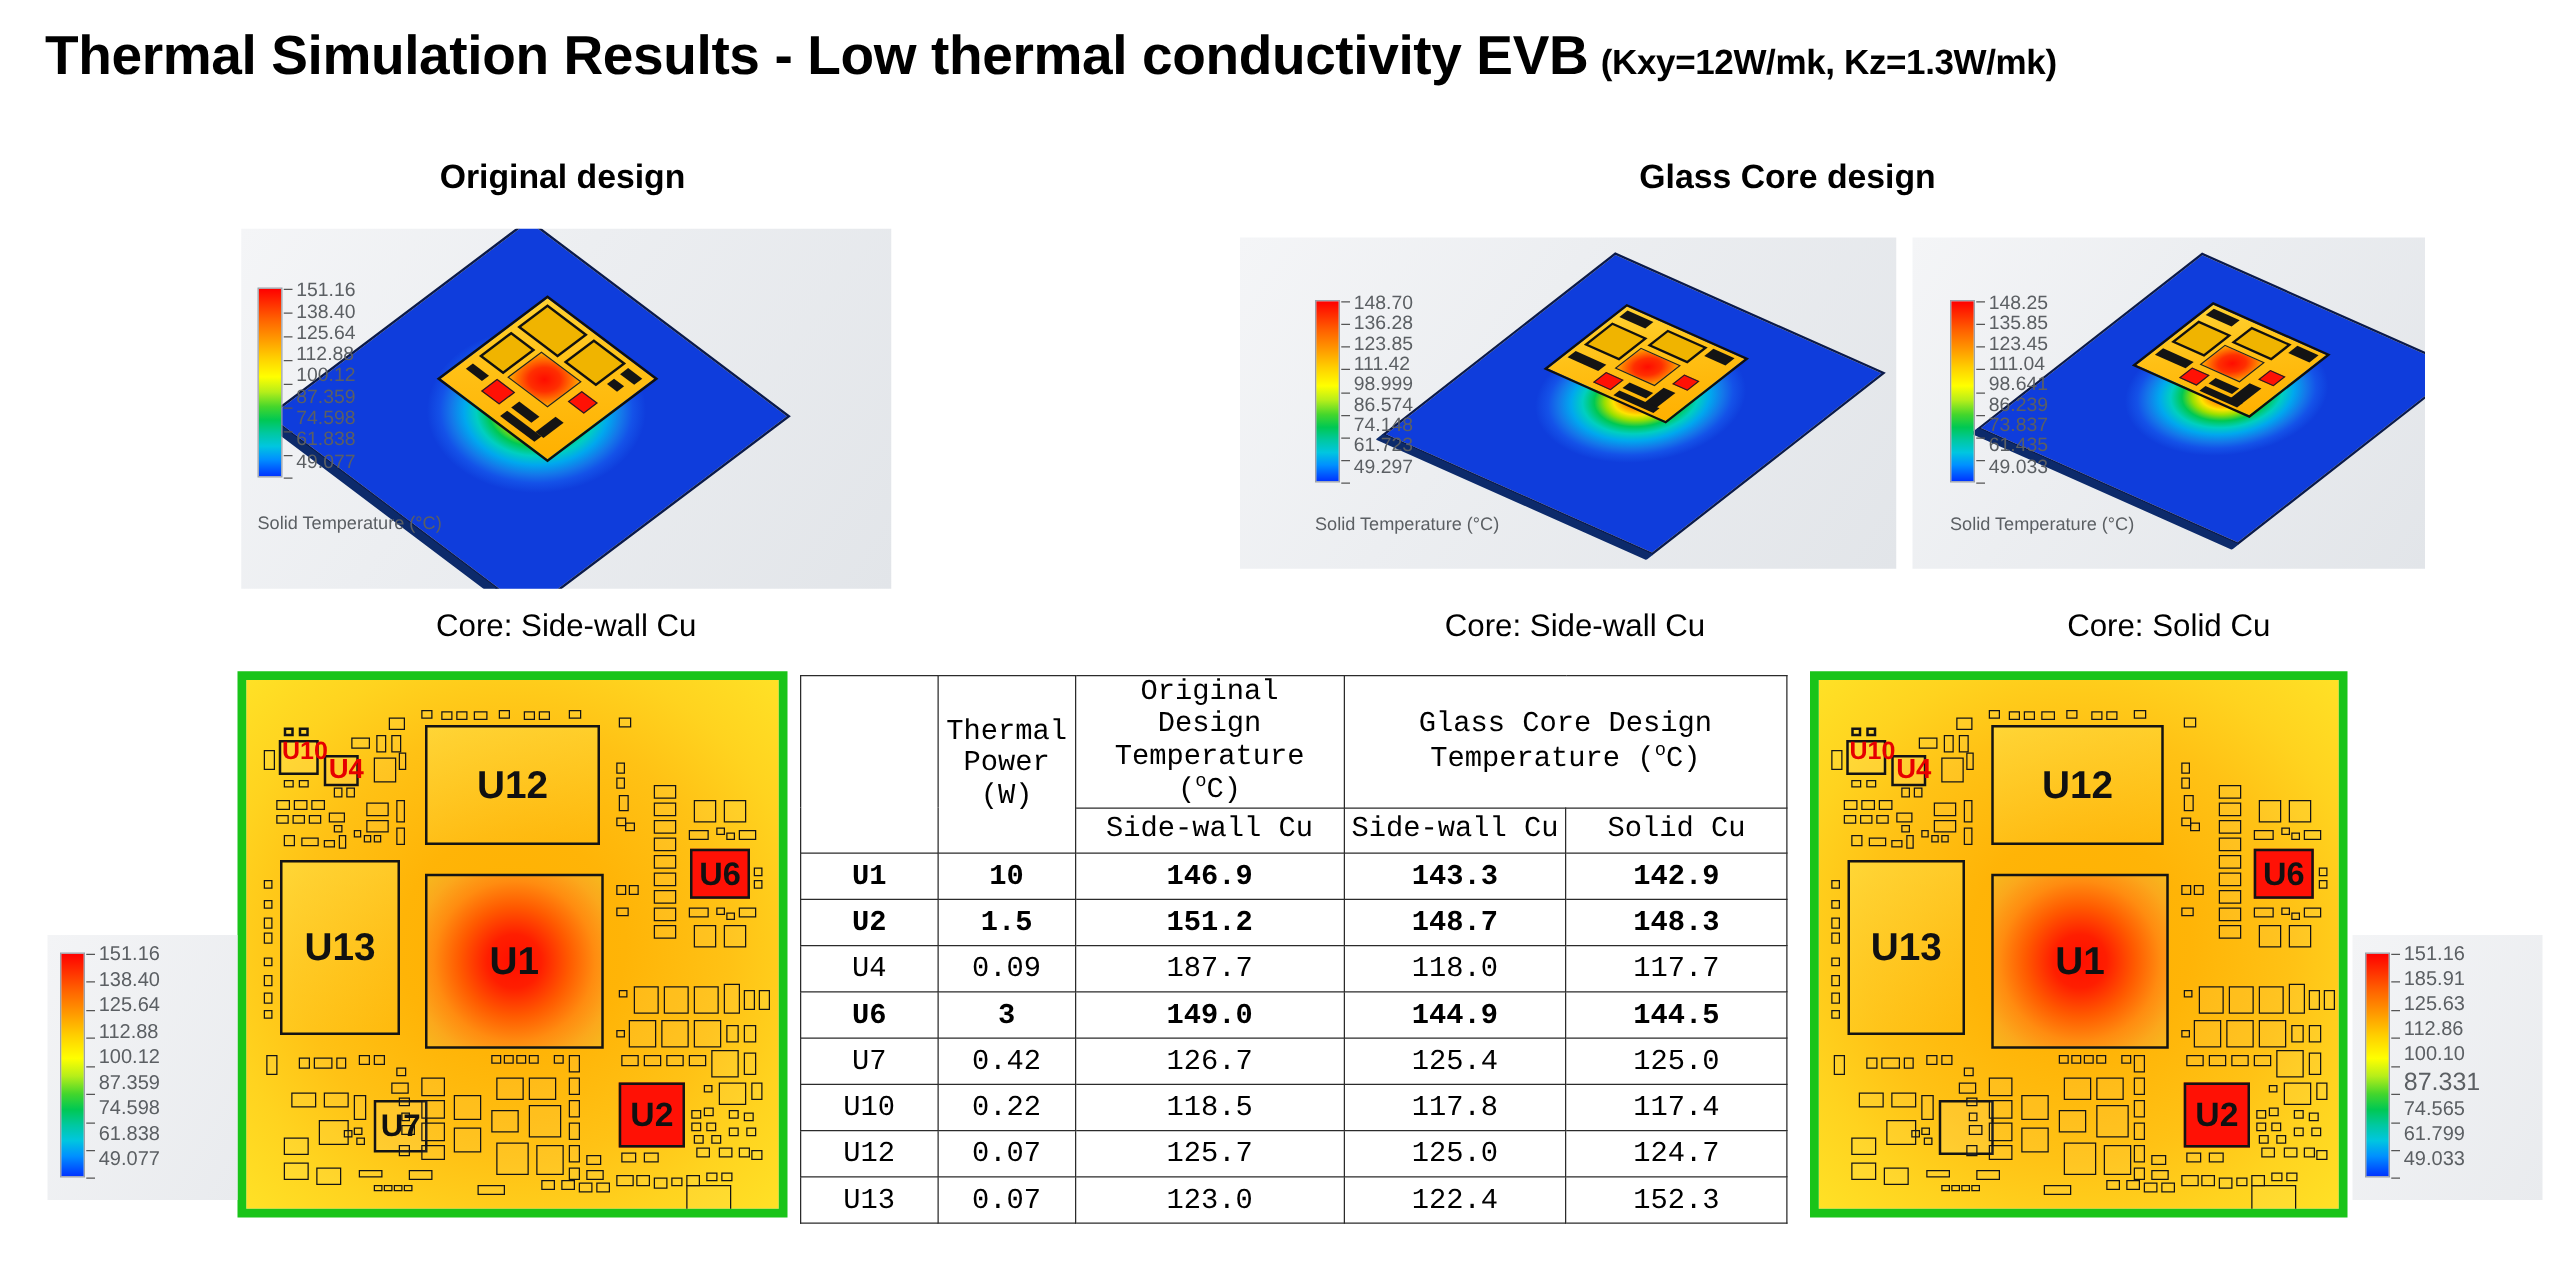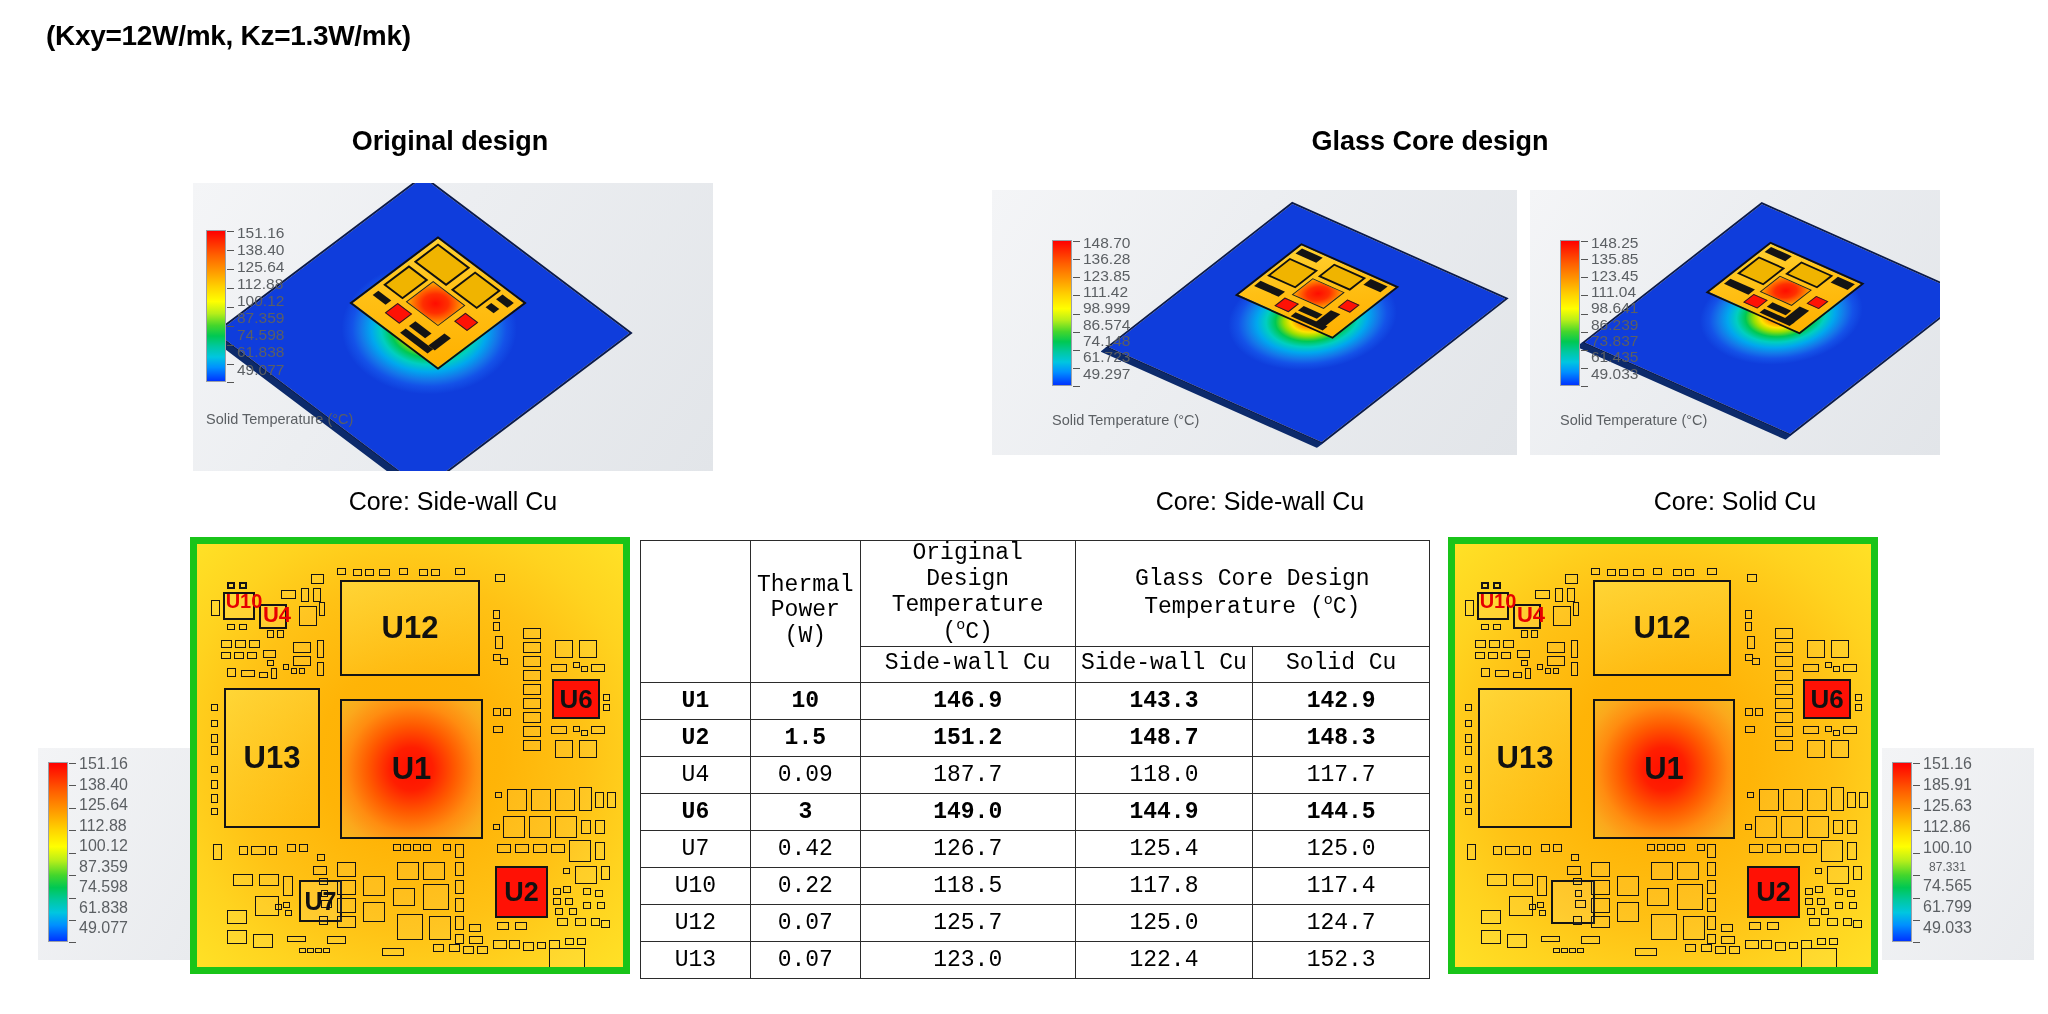--- a/index.html
+++ b/index.html
@@ -110,20 +110,21 @@
     background:radial-gradient(circle at 50% 50%, #ff0f00 0%, #ff1e00 22%, #ff5a00 45%, #ff8c10 66%, #fba81c 84%, #f6b81e 100%);}
   .red-blk{position:absolute;background:#ff1105;border:2.4px solid #141414;box-sizing:border-box;}
   .lab{position:absolute;font-weight:bold;color:#111;display:flex;align-items:center;justify-content:center;}
   .lab-red{color:#e60000;}
   .mini-cbar-wrap{position:absolute;background:linear-gradient(120deg,#f3f4f6,#e9ebee);display:flex;align-items:flex-start;padding:8px 8px 8px 10px;box-sizing:border-box;}
 </style>
 </head>
 <body>
 
 <div class="abs" id="title-bar">
+  <span id="title-main">Thermal Simulation Results  - Low thermal conductivity EVB</span>
   <span id="title-sub">(Kxy=12W/mk, Kz=1.3W/mk)</span>
 </div>
 
 <div class="abs section-head" style="left:200px;top:126px;width:500px;">Original design</div>
 <div class="abs section-head" style="left:1180px;top:126px;width:500px;">Glass Core design</div>
 
 <div class="abs sim-panel" style="left:193px;top:183px;width:520px;width:520px;height:288px;">
   <div class="sim-inner">
 
     <div class="board3d" style="left:60px;top:-10px;width:480px;height:310px;">
@@ -836,18 +837,18 @@
         <i style="top:157px"></i>
         <i style="top:179px"></i>
     </div>
   </div>
   <div class="clabels" style="height:180px;margin-top:0px;justify-content:space-between;">
     <span style="font-size:16px;">151.16</span>
     <span style="font-size:16px;">185.91</span>
     <span style="font-size:16px;">125.63</span>
     <span style="font-size:16px;">112.86</span>
     <span style="font-size:16px;">100.10</span>
-    <span style="font-size:12px;text-align:center;">87.331</span>
+    <span style="font-size:20px;text-align:center;">87.331</span>
     <span style="font-size:16px;">74.565</span>
     <span style="font-size:16px;">61.799</span>
     <span style="font-size:16px;">49.033</span>
   </div>
 </div>
 
 </body></html>

